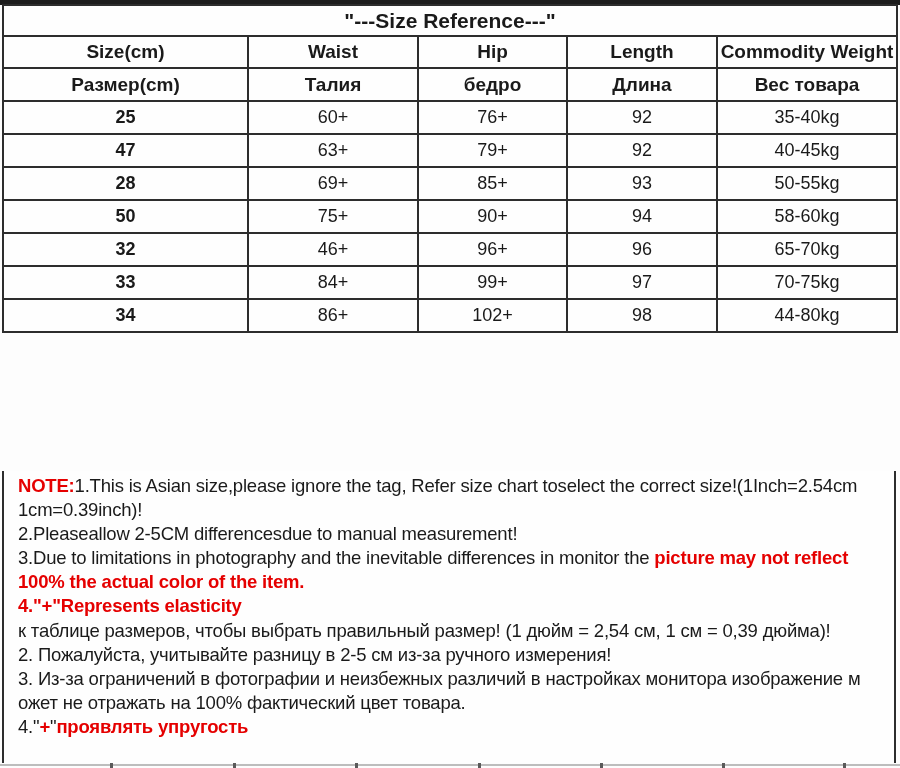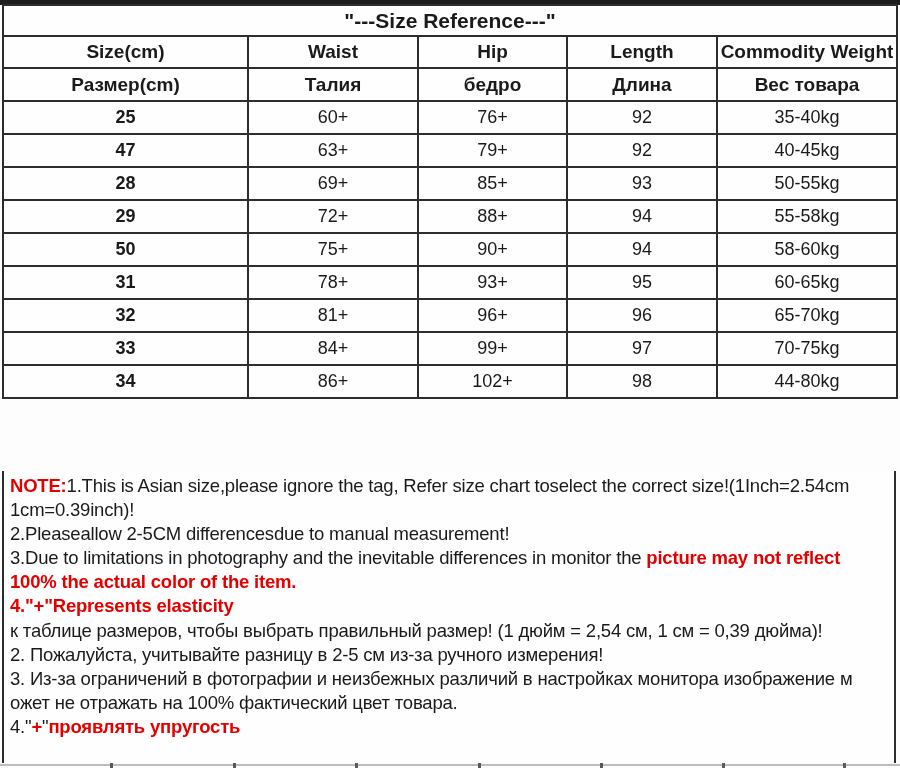--- a/index.html
+++ b/index.html
@@ -43,21 +43,21 @@
   tr.row-data td{height:31px;text-align:center;}
   tr.row-data td.col-size{font-weight:bold;}
 
   
   .notes{
     position:absolute;left:2px;top:471px;
     width:894px;height:292px;
     border-left:2px solid #2d2d2d;
     border-right:2px solid #2d2d2d;
     box-sizing:border-box;
-    padding:3px 5px 0 6px;
+    padding:3px 5px 0 14px;
     font-size:18.5px;
     line-height:24.1px;
     letter-spacing:-0.2px;
     white-space:nowrap;
     overflow:hidden;
     background:#fefefe;
   }
   .note-line{height:24.1px;}
   .notes .red{color:#e50000;font-weight:bold;}
 
@@ -118,43 +118,29 @@
           <td>40-45kg</td>
         </tr>
         <tr class="row-data">
           <td class="col-size">28</td>
           <td>69+</td>
           <td>85+</td>
           <td>93</td>
           <td>50-55kg</td>
         </tr>
         <tr class="row-data">
-          <td class="col-size">29</td>
-          <td>72+</td>
-          <td>88+</td>
-          <td>94</td>
-          <td>55-58kg</td>
-        </tr>
-        <tr class="row-data">
           <td class="col-size">50</td>
           <td>75+</td>
           <td>90+</td>
           <td>94</td>
           <td>58-60kg</td>
         </tr>
         <tr class="row-data">
-          <td class="col-size">31</td>
-          <td>78+</td>
-          <td>93+</td>
-          <td>95</td>
-          <td>60-65kg</td>
-        </tr>
-        <tr class="row-data">
           <td class="col-size">32</td>
-          <td>81+</td>
+          <td>46+</td>
           <td>96+</td>
           <td>96</td>
           <td>65-70kg</td>
         </tr>
         <tr class="row-data">
           <td class="col-size">33</td>
           <td>84+</td>
           <td>99+</td>
           <td>97</td>
           <td>70-75kg</td>

